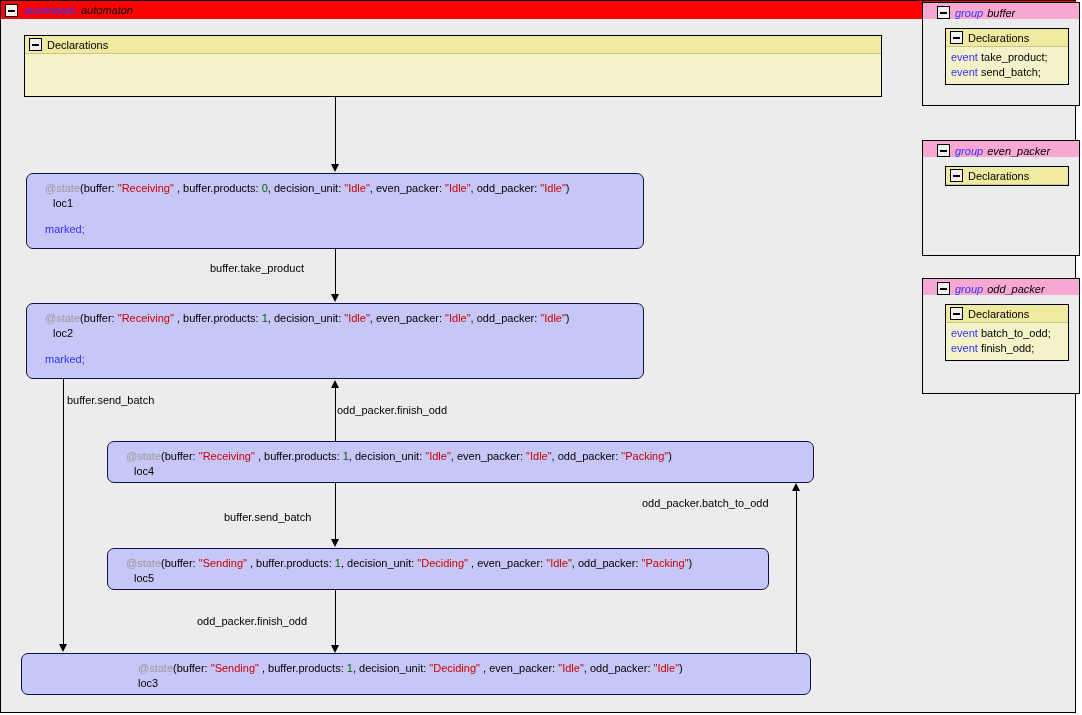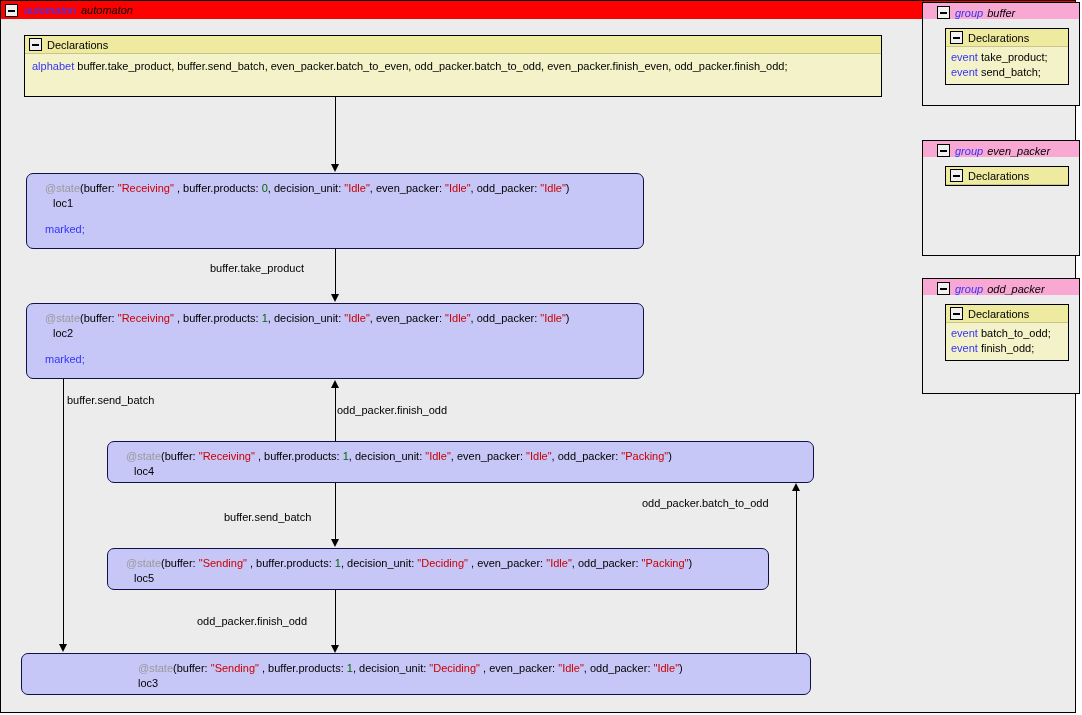--- a/index.html
+++ b/index.html
@@ -191,26 +191,20 @@
   <div class="automaton-header">
     <span class="collapse-btn"></span>
     <span class="kw">automaton</span>
     <span class="nm">automaton</span>
   </div>
 
   <div class="decl-box" id="main-decl">
     <div class="decl-title">
       <span class="collapse-btn"></span>
       <span>Declarations</span>
-    </div>
-    <div class="decl-body">
-      <div class="decl-line">
-        <span class="kw-blue">alphabet</span>
-        <span>buffer.take_product,  buffer.send_batch,  even_packer.batch_to_even,   odd_packer.batch_to_odd,  even_packer.finish_even,  odd_packer.finish_odd;</span>
-      </div>
     </div>
   </div>
 
   <div class="edge-line edge-v" style="left:334px; top:96px; height:68px;"></div>
   <div class="arrow-down" style="left:330px; top:163px;"></div>
 
   <div class="edge-line edge-v" style="left:334px; top:248px; height:46px;"></div>
   <div class="arrow-down" style="left:330px; top:293px;"></div>
   <div class="edge-label" style="left:209px; top:261px;">buffer.take_product</div>
 

